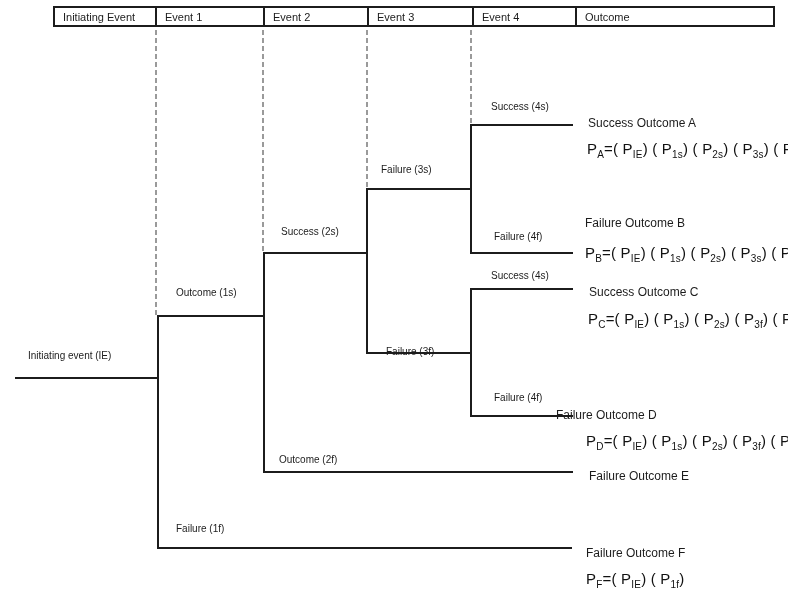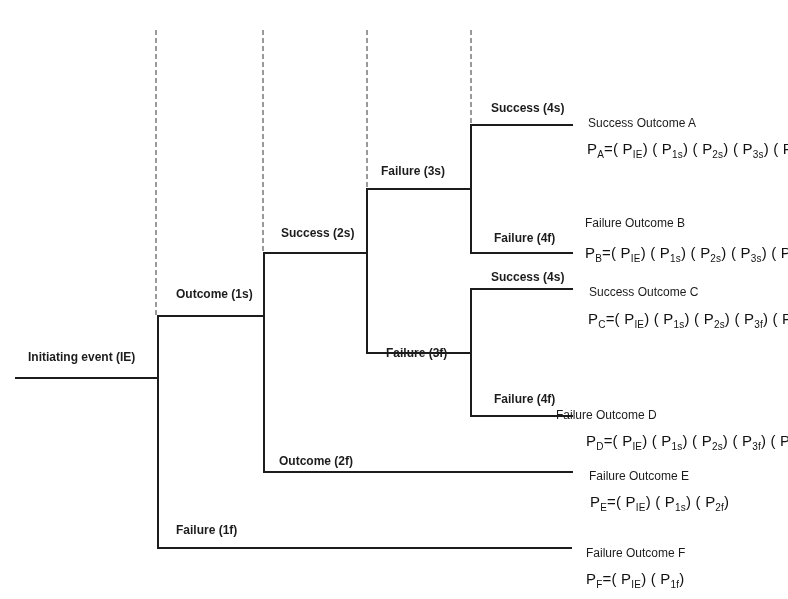--- a/index.html
+++ b/index.html
@@ -19,30 +19,38 @@
   }
   .hcell:last-child{border-right:none;flex:1;}
   
   .hline{position:absolute;height:2px;background:#1c1c1c;}
   .vline{position:absolute;width:2px;background:#1c1c1c;}
   .dline{
     position:absolute;width:2px;
     background:repeating-linear-gradient(to bottom,#9a9a9a 0 5px,transparent 5px 8px);
   }
   
-  .label{position:absolute;font-size:12px;color:#1c1c1c;white-space:nowrap;font-weight:bold;}
+  .label{position:absolute;font-size:10px;color:#1c1c1c;white-space:nowrap;}
   .outcome-name{position:absolute;font-size:12px;color:#1c1c1c;white-space:nowrap;}
   .formula{position:absolute;font-size:15px;color:#111;white-space:nowrap;letter-spacing:.2px;}
   .formula sub{font-size:10px;line-height:0;}
 </style>
 </head>
 <body>
 
 <div id="stage">
 
+  <div id="header">
+    <div class="hcell" style="width:102px">Initiating Event</div>
+    <div class="hcell" style="width:108px">Event 1</div>
+    <div class="hcell" style="width:104px">Event 2</div>
+    <div class="hcell" style="width:105px">Event 3</div>
+    <div class="hcell" style="width:103px">Event 4</div>
+    <div class="hcell">Outcome</div>
+  </div>
 
   <div class="dline" style="left:155px;top:30px;height:285px"></div>
   <div class="dline" style="left:262px;top:30px;height:222px"></div>
   <div class="dline" style="left:366px;top:30px;height:158px"></div>
   <div class="dline" style="left:470px;top:30px;height:94px"></div>
 
   <div class="hline" style="left:15px;top:377px;width:143px"></div>
   <div class="vline" style="left:157px;top:315px;height:234px"></div>
   <div class="hline" style="left:157px;top:315px;width:107px"></div>
   <div class="hline" style="left:157px;top:547px;width:415px"></div>
@@ -77,18 +85,17 @@
   <div class="outcome-name" style="left:585px;top:216px">Failure Outcome B</div>
   <div class="formula" style="left:585px;top:244px">P<sub>B</sub>=( P<sub>IE</sub>) ( P<sub>1s</sub>) ( P<sub>2s</sub>) ( P<sub>3s</sub>) ( P)</div>
 
   <div class="outcome-name" style="left:589px;top:285px">Success Outcome C</div>
   <div class="formula" style="left:588px;top:310px">P<sub>C</sub>=( P<sub>IE</sub>) ( P<sub>1s</sub>) ( P<sub>2s</sub>) ( P<sub>3f</sub>) ( P)</div>
 
   <div class="outcome-name" style="left:556px;top:408px">Failure Outcome D</div>
   <div class="formula" style="left:586px;top:432px">P<sub>D</sub>=( P<sub>IE</sub>) ( P<sub>1s</sub>) ( P<sub>2s</sub>) ( P<sub>3f</sub>) ( P)</div>
 
   <div class="outcome-name" style="left:589px;top:469px">Failure Outcome E</div>
-  <div class="formula" style="left:590px;top:493px">P<sub>E</sub>=( P<sub>IE</sub>) ( P<sub>1s</sub>) ( P<sub>2f</sub>)</div>
 
   <div class="outcome-name" style="left:586px;top:546px">Failure Outcome F</div>
   <div class="formula" style="left:586px;top:570px">P<sub>F</sub>=( P<sub>IE</sub>) ( P<sub>1f</sub>)</div>
 
 </div>
 
 </body></html>

